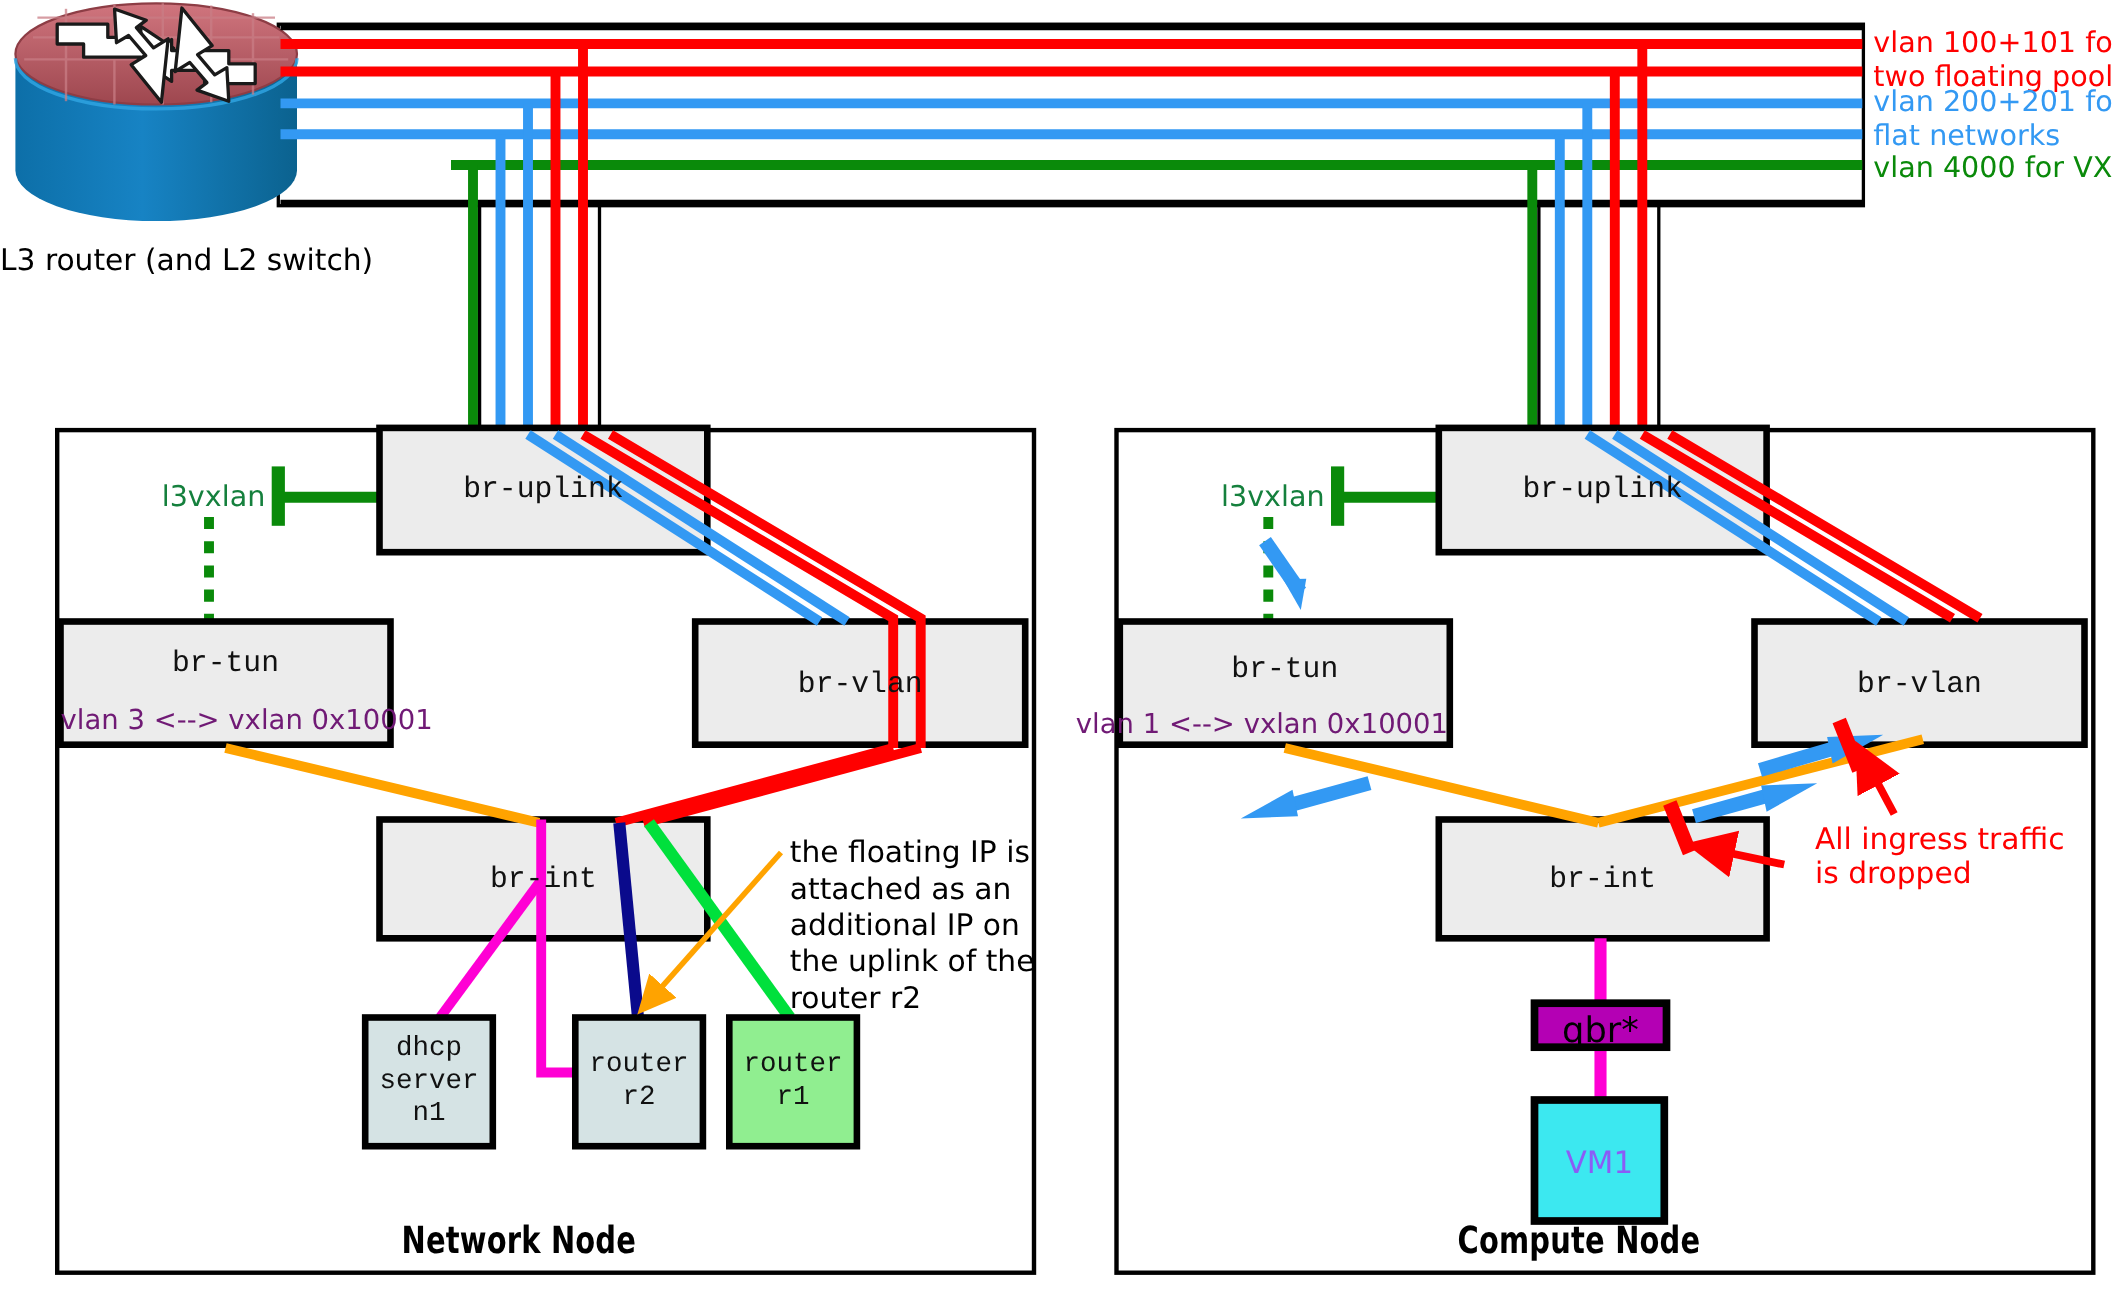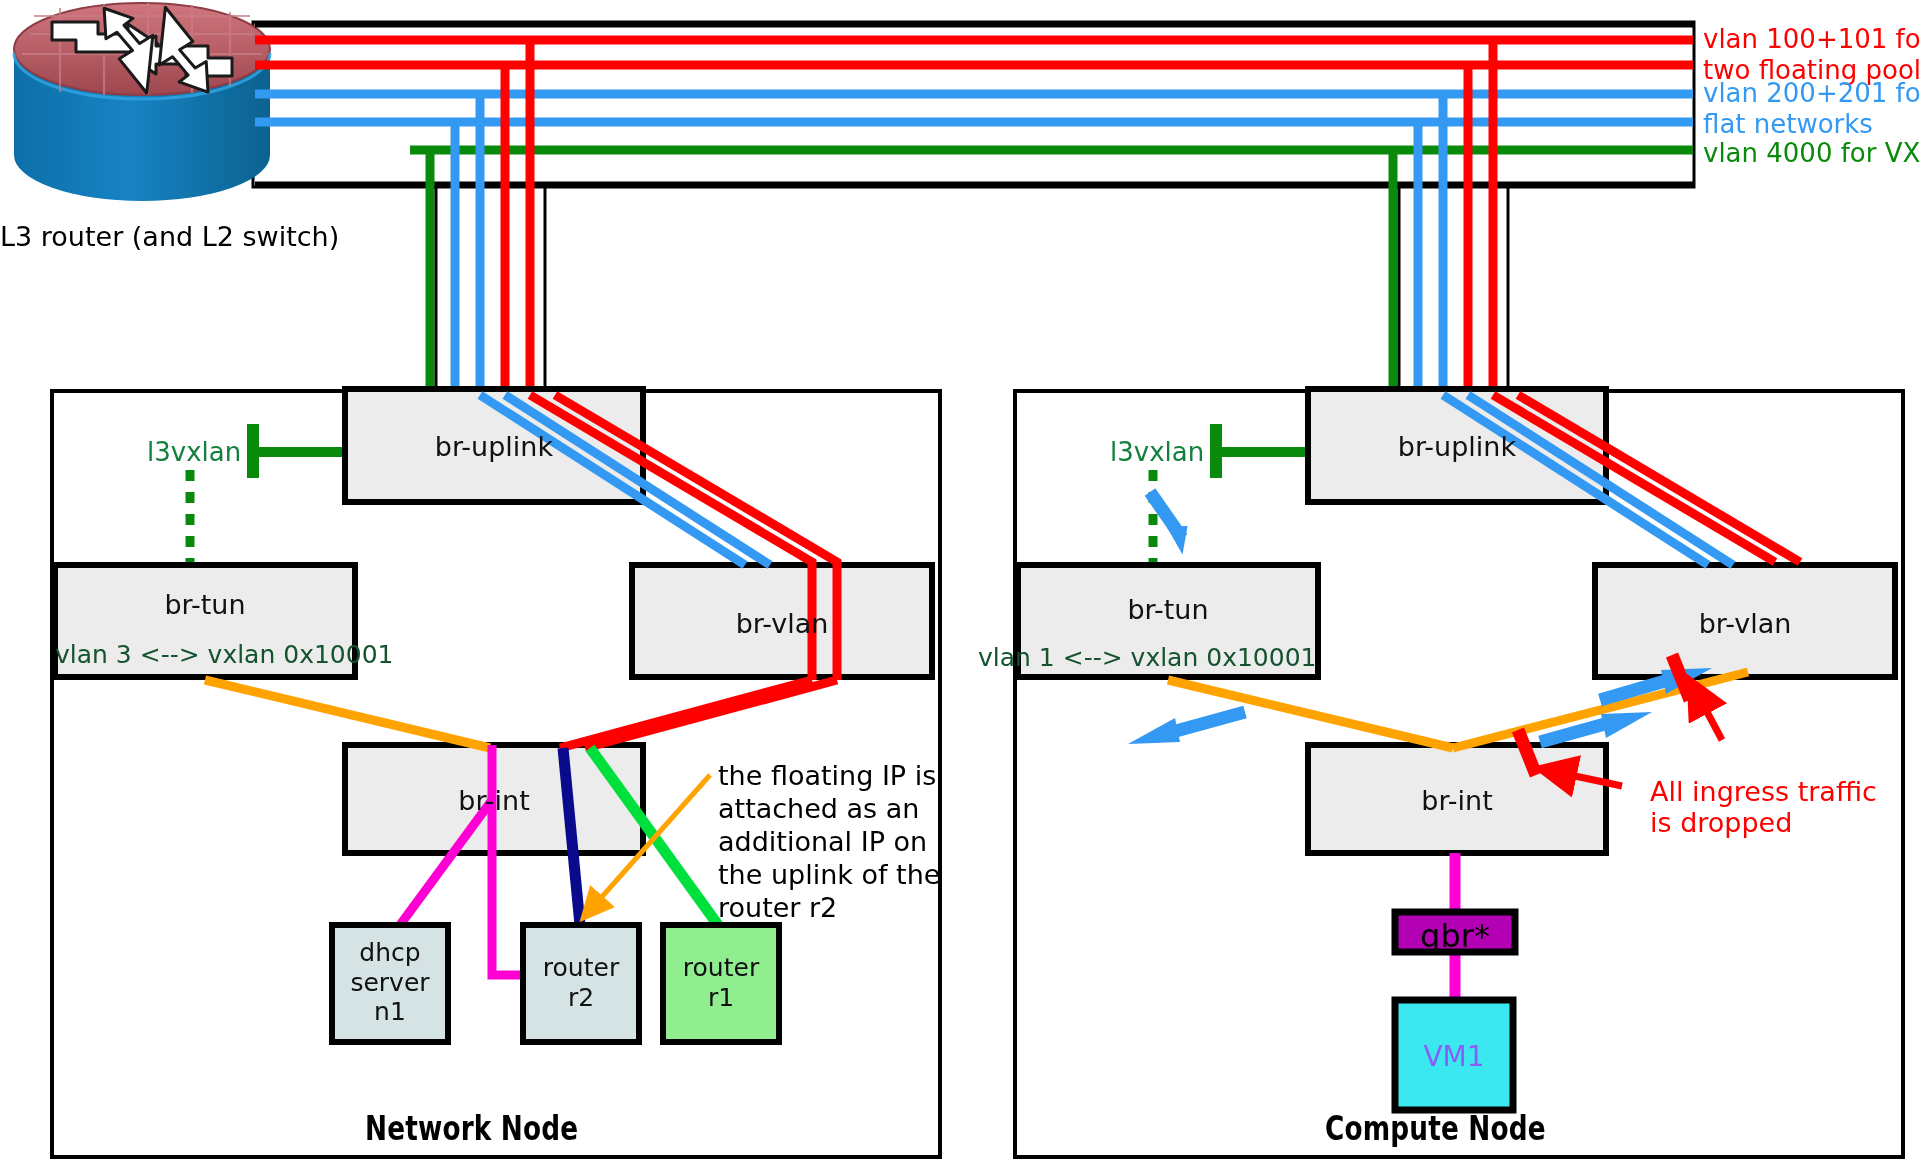--- a/index.html
+++ b/index.html
@@ -8,22 +8,22 @@
   #stage{position:absolute;left:0;top:0;width:1920px;height:1175px;}
   svg.layer{position:absolute;left:0;top:0;width:1920px;height:1175px;overflow:visible;}
   .lbl{position:absolute;white-space:pre;line-height:1.18;}
   .legend-red{color:#ff0000;font-size:26px;}
   .legend-blue{color:#3399f3;font-size:26px;}
   .legend-green{color:#0a8a0a;font-size:26px;}
   .router-caption{font-size:27px;color:#000;}
   .node-title{font-size:34px;font-weight:bold;letter-spacing:.2px;
               font-family:"DejaVu Sans Condensed","Liberation Sans Narrow","Liberation Sans",sans-serif;
               transform:scaleX(.86);transform-origin:left center;}
-  .boxlabel{font-size:27px;color:#111;text-align:center;}
-  .boxsub{font-size:25px;color:#14532d;text-align:center;}
+  .boxlabel{font-size:27px;color:#111;text-align:center;font-family:Liberation Mono, monospace;}
+  .boxsub{font-size:25px;color:#701a75;text-align:center;}
   .l3vxlan{font-size:26px;color:#15803d;}
   .note-orange{font-size:27px;color:#000;line-height:1.22;}
   .note-red{font-size:27px;color:#ff0000;line-height:1.16;}
   .vm-lbl{font-size:28px;color:#8b5cf6;}
   .qbr-lbl{font-size:32px;color:#000;}
 </style>
 </head>
 <body>
 
 <div id="stage">
@@ -254,17 +254,17 @@
   <div class="lbl node-title" style="left:365px;top:1108px;">Network Node</div>
 
   <div class="lbl l3vxlan" style="left:1110px;top:437px;">l3vxlan</div>
   <div class="lbl boxlabel" style="left:1308px;top:431px;width:298px;">br-uplink</div>
   <div class="lbl boxlabel" style="left:1018px;top:594px;width:300px;">br-tun</div>
   <div class="lbl boxsub" style="left:978px;top:643px;width:300px;">vlan 1 &lt;--&gt; vxlan 0x10001</div>
   <div class="lbl boxlabel" style="left:1595px;top:608px;width:300px;">br-vlan</div>
   <div class="lbl boxlabel" style="left:1308px;top:785px;width:298px;">br-int</div>
   <div class="lbl qbr-lbl" style="left:1395px;top:918px;width:120px;text-align:center;">qbr*</div>
   <div class="lbl vm-lbl" style="left:1395px;top:1040px;width:118px;text-align:center;">VM1</div>
-  <div class="lbl note-red" style="left:1650px;top:748px;margin-top:28px;">All ingress traffic
+  <div class="lbl note-red" style="left:1650px;top:748px;">All ingress traffic
 is dropped</div>
   <div class="lbl node-title" style="left:1325px;top:1108px;">Compute Node</div>
 
 </div>
 
 </body></html>

